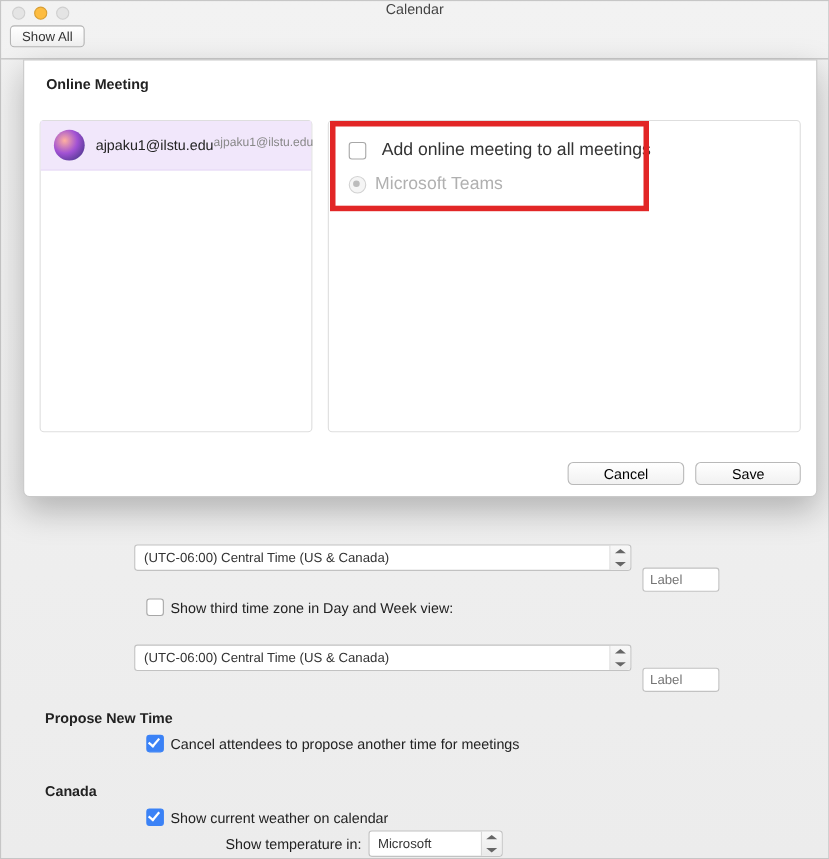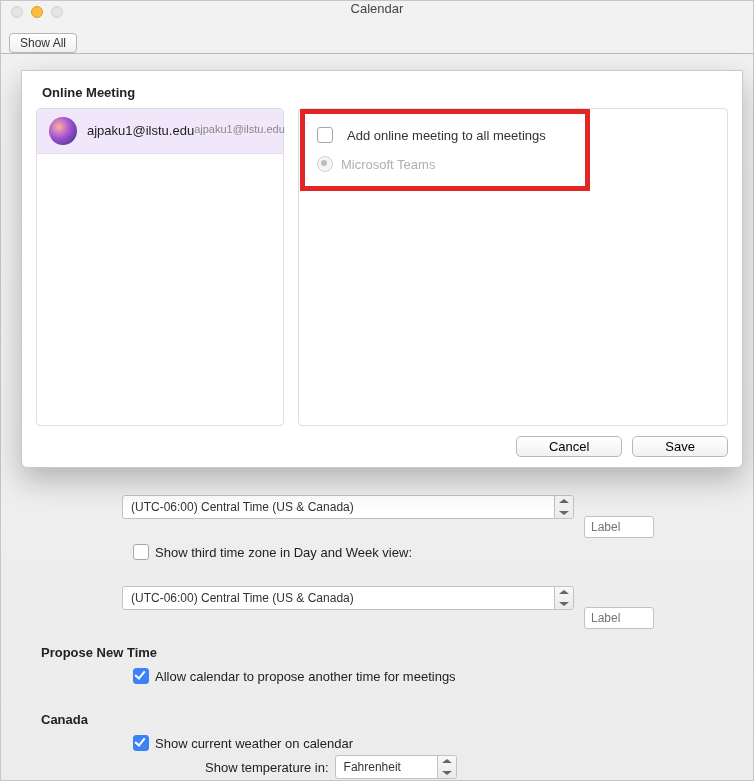--- a/index.html
+++ b/index.html
@@ -48,21 +48,21 @@
   .dot.zoom  { background: #e4e4e4; border: 1px solid #cfcfcf; }
   .win-title {
     flex: 1;
     text-align: center;
     font-size: 13px;
     color: #444;
   }
   .toolbar-row {
     height: 30px;
     display: flex;
-    align-items: flex-end;
+    align-items: flex-start;
     padding: 0 8px;
     border-bottom: 1px solid #b9b9b9;
   }
   .btn-mac {
     background: linear-gradient(to bottom, #ffffff, #f0f0f0);
     border: 1px solid #b5b5b5;
     border-radius: 4px;
     padding: 2px 10px;
     font-size: 12px;
     color: #333;
@@ -167,30 +167,31 @@
     padding: 0 6px;
     font-size: 12px;
     margin-top: 41px;
   }
 
   
   .sheet {
     position: absolute;
     left: 20px;
     right: 10px;
-    top: 16px;
+    top: 0;
     height: 398px;
     background: #ffffff;
     border: 1px solid #c9c9c9;
     border-radius: 0 0 6px 6px;
     box-shadow: 0 12px 30px rgba(0,0,0,0.25);
     box-sizing: border-box;
     padding: 14px 14px 10px 14px;
     display: flex;
     flex-direction: column;
+    gap: 17px;
   }
   .sheet-title {
     font-weight: 600;
     margin: 0 0 8px 6px;
   }
   .sheet-body {
     flex: 1;
     display: flex;
     gap: 14px;
   }
@@ -227,21 +228,21 @@
     top: 0px;
     width: 290px;
     height: 82px;
     border: 5px solid #e22626;
     box-sizing: border-box;
     pointer-events: none;
   }
   .opt-area {
     padding: 18px 18px;
     color: #333;
-    font-size: 13px;
+    font-size: 16px;
   }
   .opt-row { display: flex; align-items: center; gap: 8px; margin-bottom: 8px; }
   .opt-row.disabled { color: #b0b0b0; margin-top: 13px; }
   .radio {
     appearance: none;
     width: 14px; height: 14px;
     border: 1px solid #b8b8b8;
     border-radius: 50%;
     background: white;
     margin: 0;
@@ -312,33 +313,33 @@
         <div class="mac-select">
           <span>(UTC-06:00) Central Time (US &amp; Canada)</span>
           <div class="stepper"></div>
         </div>
         <input class="label-input" placeholder="Label" style="">
       </div>
 
       <div class="section-h">Propose New Time</div>
       <div class="row indent">
         <span class="chk checked"></span>
-        <span>Allow calendar to propose another time for meetings</span>
+        <span>Cancel attendees to propose another time for meetings</span>
       </div>
 
       <div class="section-h" style="margin-top:28px;">Canada</div>
       <div class="row indent">
         <span class="chk checked"></span>
         <span>Show current weather on calendar</span>
       </div>
       <div class="row indent">
         <span class="temp-label-right">Show temperature in:</span>
         <span style="width:6px;"></span>
         <div class="mac-select small">
-          <span>Fahrenheit</span>
+          <span>Microsoft</span>
           <div class="stepper"></div>
         </div>
       </div>
     </div>
 
     <div class="sheet">
       <div class="sheet-title">Online Meeting</div>
       <div class="sheet-body">
 
         <div class="panel left">

